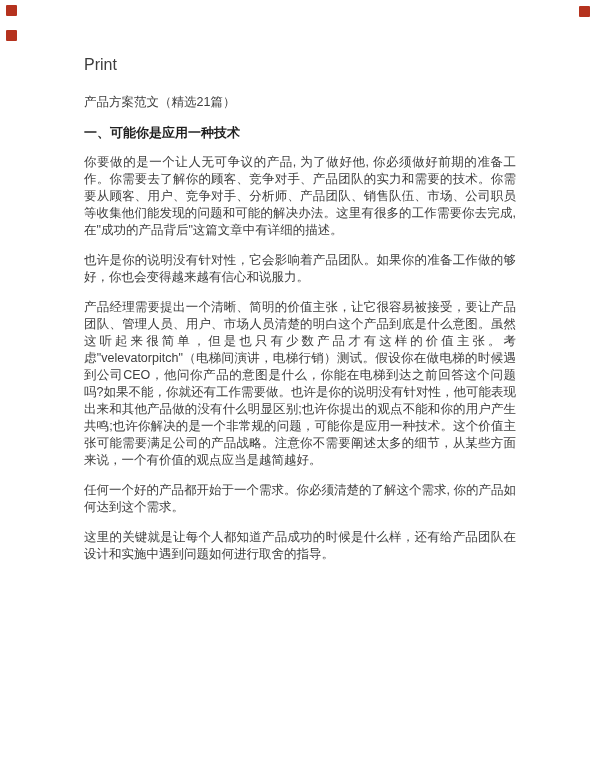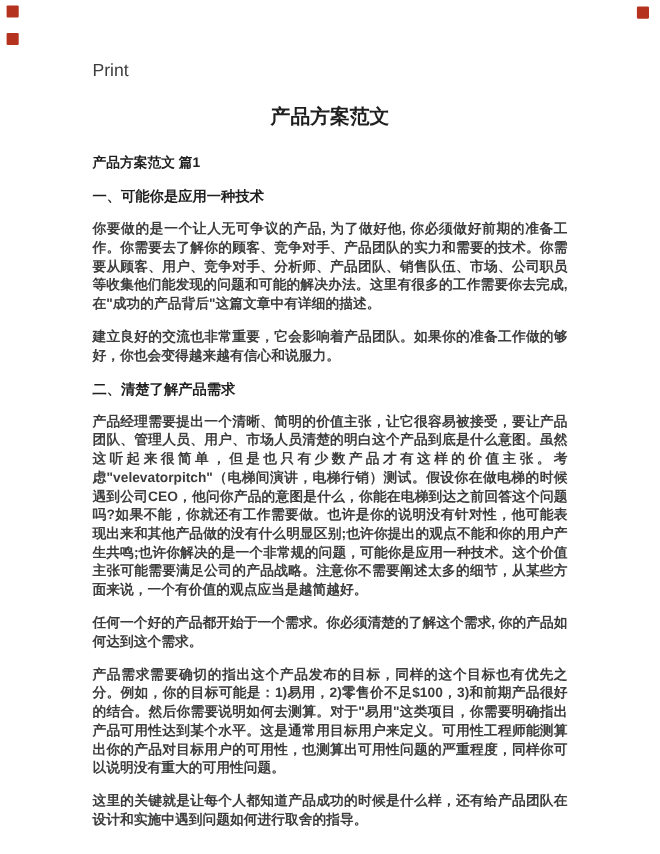--- a/index.html
+++ b/index.html
@@ -54,51 +54,47 @@
     font-size: 13px;
     font-weight: bold;
     color: var(--heading, #1f1f1f);
     margin: 4px 0 12px 0;
   }
   p.body-para {
     font-size: 12.5px;
     line-height: 17px;
     text-align: justify;
     margin: 0 0 13px 0;
-    font-weight: bold;
   }
 </style>
 </head>
 <body>
 
 <div class="page">
 
   <span class="corner-icon tl1"></span>
   <span class="corner-icon tl2"></span>
   <span class="corner-icon tr"></span>
 
   <div class="content">
 
     <div class="print-link">Print</div>
 
-    <h1 class="title">产品方案范文</h1>
 
+    <div class="subtitle">产品方案范文（精选21篇）</div>
 
-    <div class="part-label">产品方案范文 篇1</div>
 
     <h2 class="sec-heading">一、可能你是应用一种技术</h2>
 
     <p class="body-para">你要做的是一个让人无可争议的产品, 为了做好他, 你必须做好前期的准备工作。你需要去了解你的顾客、竞争对手、产品团队的实力和需要的技术。你需要从顾客、用户、竞争对手、分析师、产品团队、销售队伍、市场、公司职员等收集他们能发现的问题和可能的解决办法。这里有很多的工作需要你去完成,在"成功的产品背后"这篇文章中有详细的描述。</p>
 
-    <p class="body-para">建立良好的交流也非常重要，它会影响着产品团队。如果你的准备工作做的够好，你也会变得越来越有信心和说服力。</p>
+    <p class="body-para">也许是你的说明没有针对性，它会影响着产品团队。如果你的准备工作做的够好，你也会变得越来越有信心和说服力。</p>
 
-    <h2 class="sec-heading">二、清楚了解产品需求</h2>
 
     <p class="body-para">产品经理需要提出一个清晰、简明的价值主张，让它很容易被接受，要让产品团队、管理人员、用户、市场人员清楚的明白这个产品到底是什么意图。虽然这听起来很简单，但是也只有少数产品才有这样的价值主张。考虑"velevatorpitch"（电梯间演讲，电梯行销）测试。假设你在做电梯的时候遇到公司CEO，他问你产品的意图是什么，你能在电梯到达之前回答这个问题吗?如果不能，你就还有工作需要做。也许是你的说明没有针对性，他可能表现出来和其他产品做的没有什么明显区别;也许你提出的观点不能和你的用户产生共鸣;也许你解决的是一个非常规的问题，可能你是应用一种技术。这个价值主张可能需要满足公司的产品战略。注意你不需要阐述太多的细节，从某些方面来说，一个有价值的观点应当是越简越好。</p>
 
     <p class="body-para">任何一个好的产品都开始于一个需求。你必须清楚的了解这个需求, 你的产品如何达到这个需求。</p>
 
-    <p class="body-para">产品需求需要确切的指出这个产品发布的目标，同样的这个目标也有优先之分。例如，你的目标可能是：1)易用，2)零售价不足$100，3)和前期产品很好的结合。然后你需要说明如何去测算。对于"易用"这类项目，你需要明确指出产品可用性达到某个水平。这是通常用目标用户来定义。可用性工程师能测算出你的产品对目标用户的可用性，也测算出可用性问题的严重程度，同样你可以说明没有重大的可用性问题。</p>
 
     <p class="body-para">这里的关键就是让每个人都知道产品成功的时候是什么样，还有给产品团队在设计和实施中遇到问题如何进行取舍的指导。</p>
 
   </div>
 </div>
 
 </body></html>

